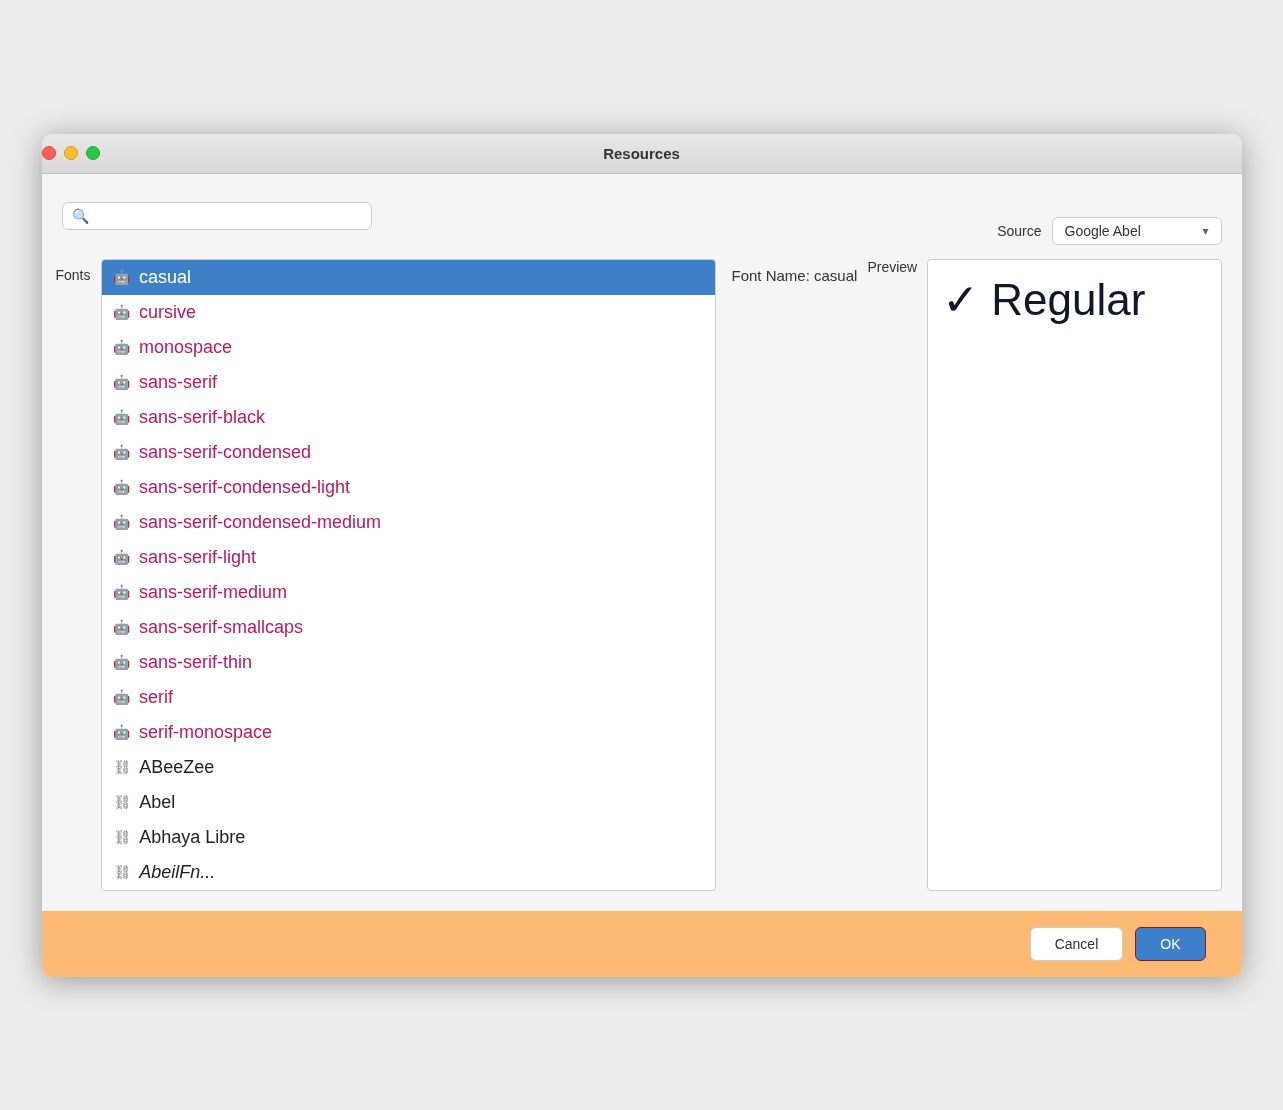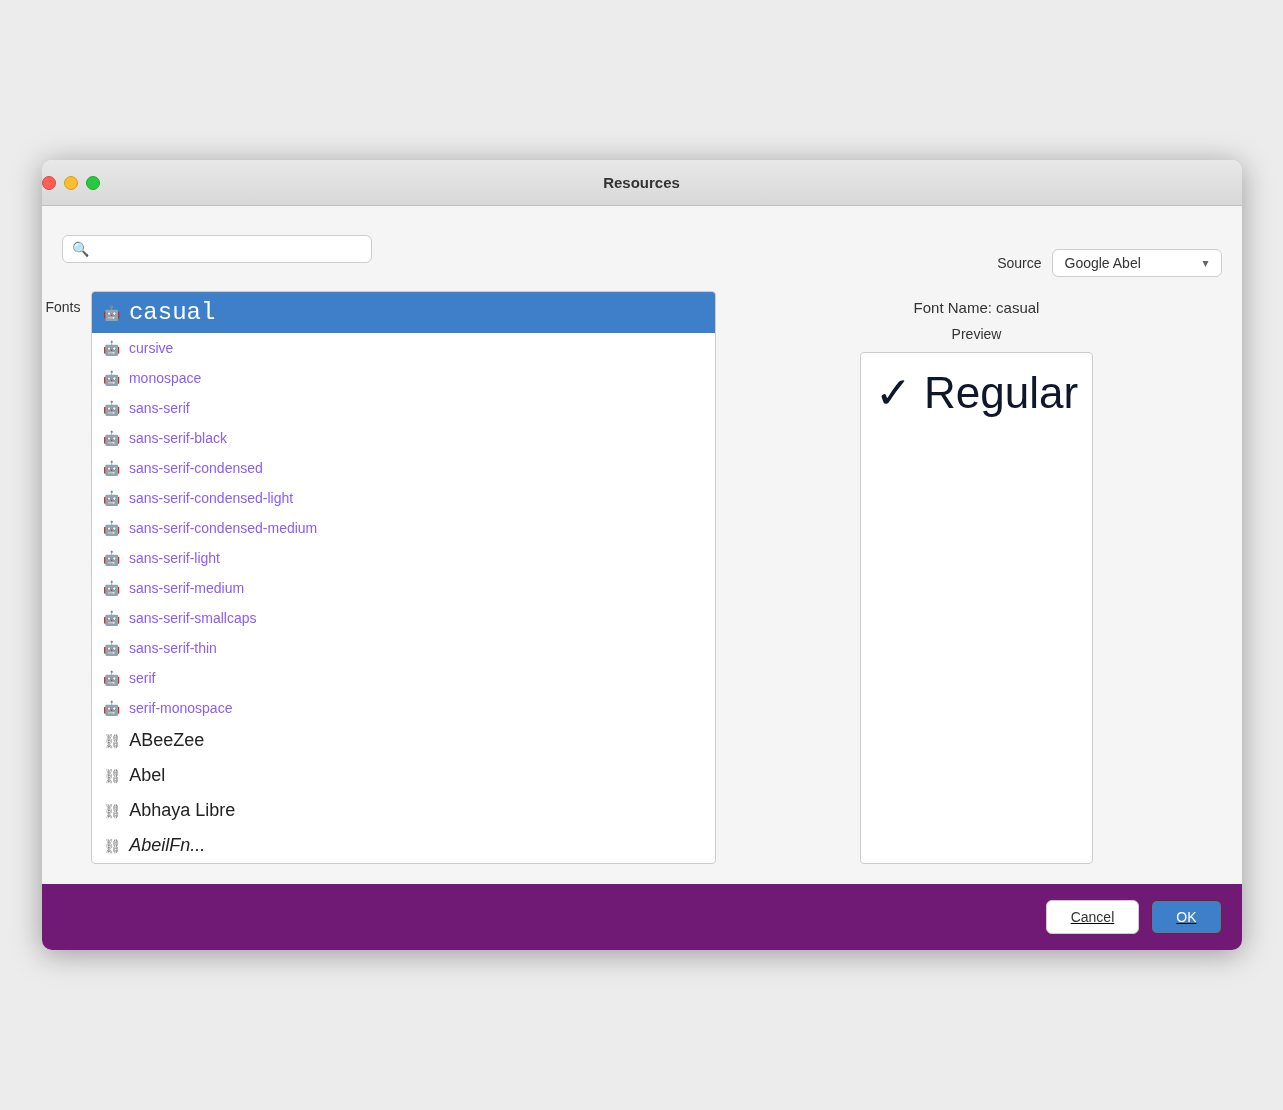--- a/index.html
+++ b/index.html
@@ -18,21 +18,21 @@
       width: 1200px;
       background: #f5f5f5;
       border-radius: 10px;
       box-shadow: 0 4px 30px rgba(0,0,0,0.35);
       overflow: hidden;
       display: flex;
       flex-direction: column;
     }
     .titlebar {
       background: linear-gradient(to bottom, #e8e8e8, #d8d8d8);
-      height: 46px;
+      height: 40px;
       display: flex;
       align-items: center;
       padding: 0 0;
       border-bottom: 1px solid #c0c0c0;
       position: relative;
     }
     .traffic-lights {
       display: flex;
       gap: 8px;
       align-items: center;
@@ -107,21 +107,21 @@
       font-size: 14px;
       color: #333;
     }
     .chevron-icon {
       color: #666;
       font-size: 12px;
     }
     .main-content {
       display: flex;
       flex: 1;
-      padding: 0 20px 20px 4px;
+      padding: 0 20px 20px 14px;
       gap: 16px;
     }
     .left-panel {
       display: flex;
       gap: 10px;
       flex: 1;
     }
     .fonts-label {
       font-size: 14px;
       color: #333;
@@ -175,22 +175,22 @@
     }
     .font-item.selected .android-icon {
       color: #90ee90;
     }
     .link-icon {
       font-size: 13px;
       color: #666;
       flex-shrink: 0;
     }
     .font-name {
-      font-size: 14px;
-      color: #8b5cf6;
+      font-size: 18px;
+      color: #be185d;
     }
     .font-name.downloadable-large {
       font-size: 18px;
       font-weight: 400;
       color: #222;
     }
     .section-divider {
       display: flex;
       align-items: center;
       padding: 10px 12px;
@@ -201,23 +201,21 @@
       height: 1px;
       background: #ccc;
     }
     .divider-text {
       font-size: 13px;
       color: #888;
     }
     .right-panel {
       width: 490px;
       display: flex;
-      flex-direction: column;
       gap: 10px;
-      align-items: center;
     }
     .font-name-label {
       font-size: 15px;
       color: #333;
       padding-top: 8px;
     }
     .preview-label {
       font-size: 14px;
       color: #333;
     }
@@ -228,24 +226,23 @@
       flex: 1;
       padding: 14px;
     }
     .preview-regular {
       font-size: 44px;
       color: #0f172a;
     }
     .footer {
       display: flex;
       justify-content: flex-end;
-      padding: 16px 20px;
+      padding: 16px 36px;
       gap: 12px;
-      background: #701a75;
-      text-decoration: underline;
+      background: #fdba74;
     }
     .btn {
       padding: 8px 24px;
       border-radius: 6px;
       font-size: 14px;
       cursor: pointer;
       border: 1px solid #ccc;
       background: white;
       color: #333;
     }
@@ -284,21 +281,21 @@
   </div>
 
   <div class="main-content">
 
     <div class="left-panel">
       <span class="fonts-label">Fonts</span>
       <div class="font-list-container">
         <ul class="font-list" id="font-list">
         <li class="font-item selected">
               <span class="android-icon" style="font-size: 14px;">🤖</span>
-              <span class="font-name" style="font-family: Liberation Mono, monospace; font-size: 24px;">casual</span>
+              <span class="font-name" style="font-family: Liberation Sans, sans-serif; font-size: 18px;">casual</span>
             </li>
             <li class="font-item">
               <span class="android-icon" style="font-size: 14px;">🤖</span>
               <span class="font-name">cursive</span>
             </li>
             <li class="font-item">
               <span class="android-icon" style="font-size: 14px;">🤖</span>
               <span class="font-name">monospace</span>
             </li>
             <li class="font-item">

